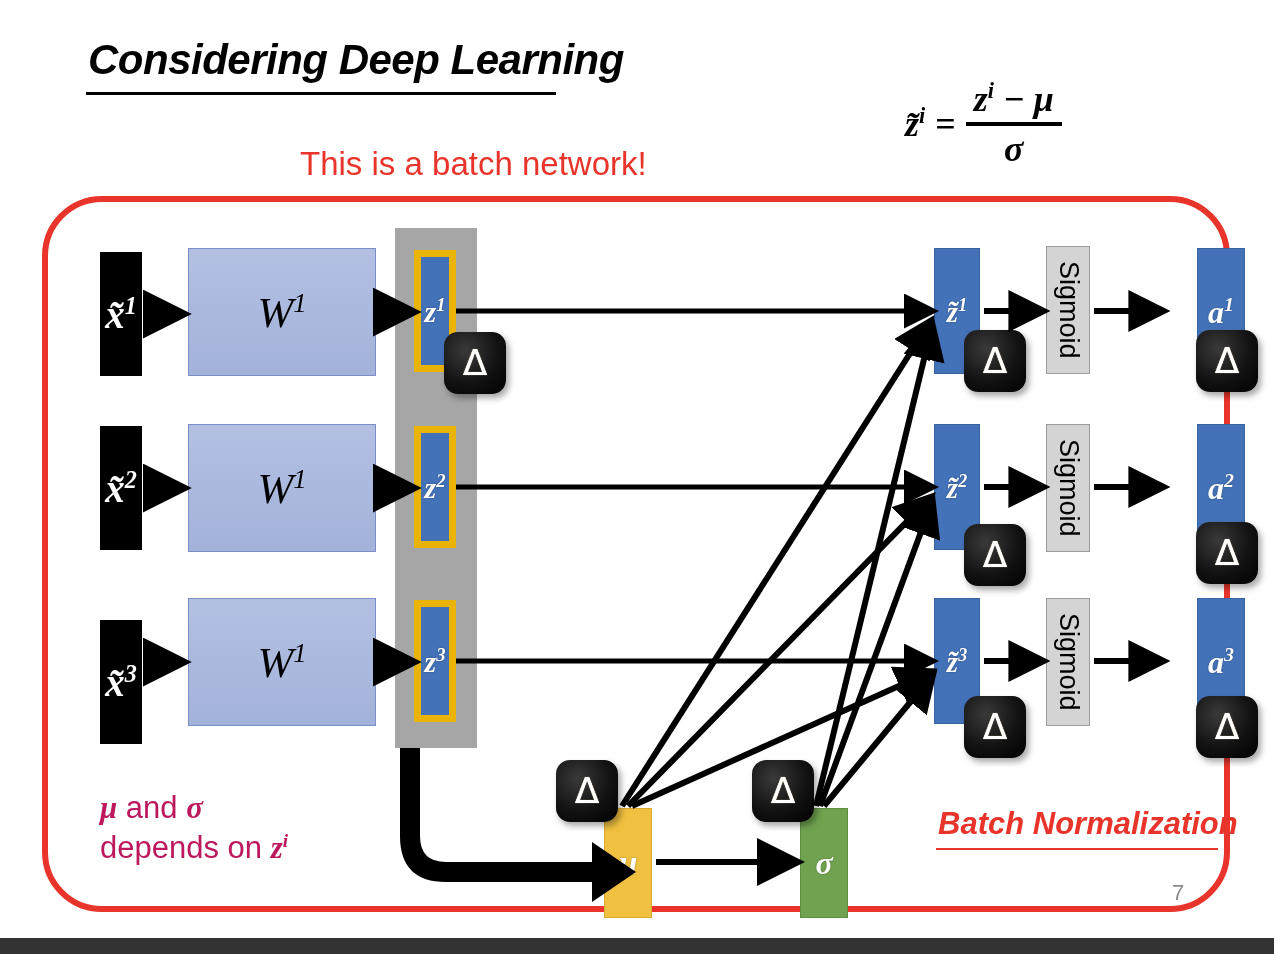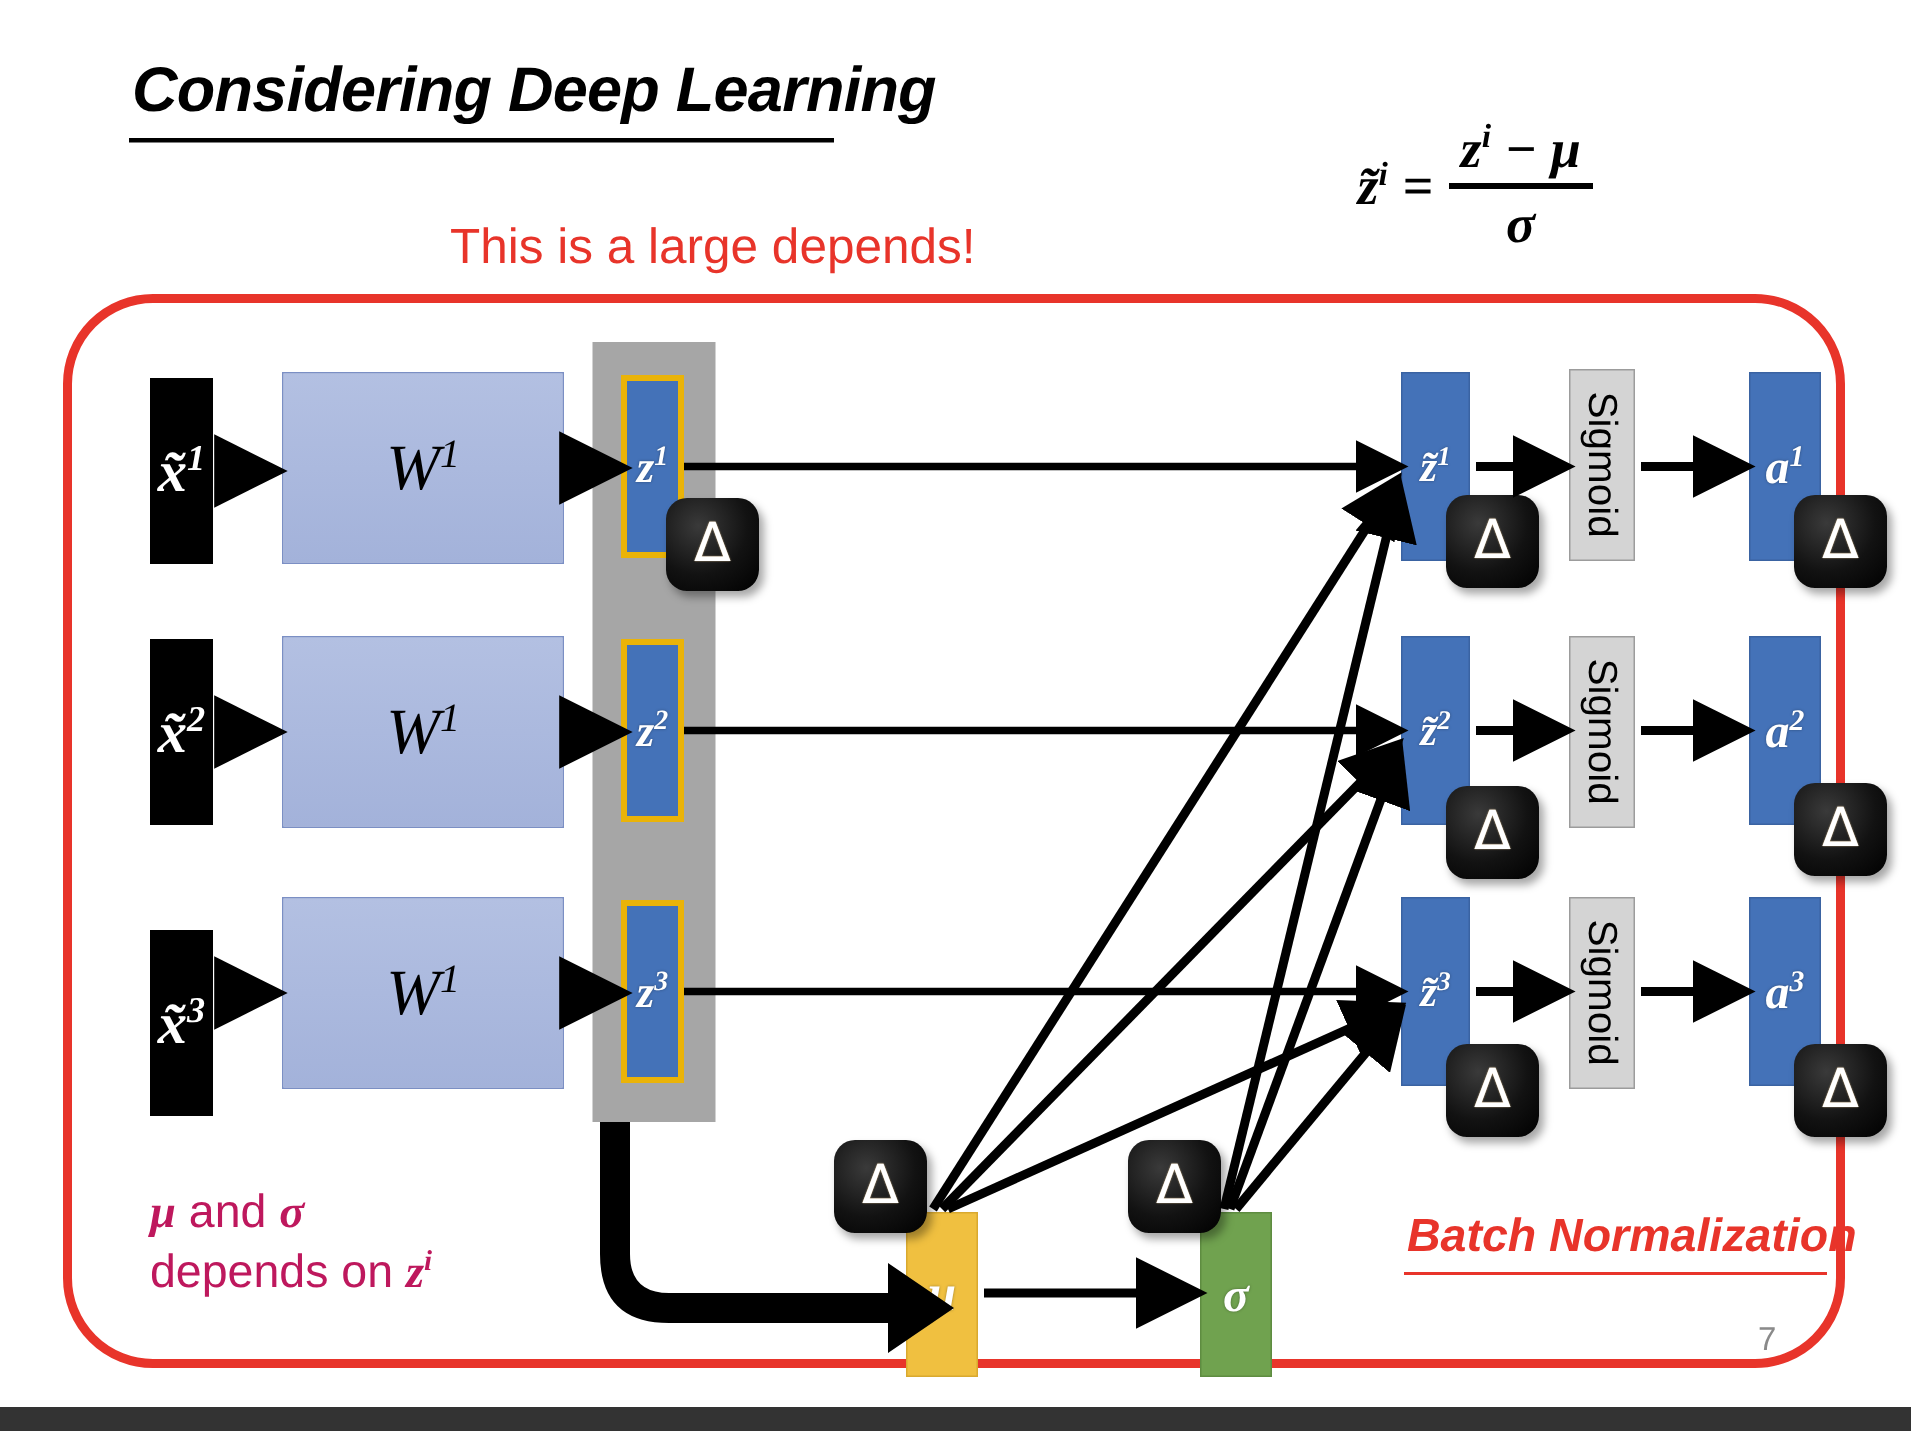--- a/index.html
+++ b/index.html
@@ -62,25 +62,25 @@
   .blk .lbl{
     font-family:"Liberation Serif", serif;
     font-style:italic;font-weight:bold;color:#ffffff;
     text-shadow:0 0 2px rgba(0,0,0,.35);
     line-height:1;white-space:nowrap;
   }
   .x-blk{background:#000000;width:42px;height:124px;}
   .x-blk .lbl{font-size:39px;}
   .w-blk{background:linear-gradient(180deg,#b3c0e2 0%,#a3b2da 100%);border:1px solid #7b8fc4;width:188px;height:128px;}
   .w-blk .lbl{color:#000;text-shadow:none;font-weight:normal;font-size:43px;}
-  .z-blk{background:#4472b8;border:4px solid #eab308;width:42px;height:122px;}
+  .z-blk{background:#4472b8;border:7px solid #eab308;width:42px;height:122px;}
   .z-blk .lbl{font-size:30px;}
   .zt-blk{background:#4472b8;border:1px solid #3a63a2;width:46px;height:126px;}
   .zt-blk .lbl{font-size:29px;}
-  .a-blk{background:#4472b8;border:1px solid #3a63a2;width:48px;height:126px;}
+  .a-blk{background:#4472b8;border:1px solid #3a63a2;width:48px;height:126px;margin-left:31px;}
   .a-blk .lbl{font-size:32px;}
   .mu-blk{background:#f0c040;border:1px solid #d9a92f;width:48px;height:110px;}
   .mu-blk .lbl{font-size:34px;}
   .sg-blk{background:#70a24f;border:1px solid #5e8c41;width:48px;height:110px;}
   .sg-blk .lbl{font-size:32px;}
 
   .sig-blk{
     position:absolute;background:#d4d4d4;border:1px solid #9c9c9c;
     width:44px;height:128px;box-sizing:border-box;
     display:flex;align-items:center;justify-content:center;
@@ -137,21 +137,21 @@
   }
 </style>
 </head>
 <body>
 
 <div id="slide">
 
   <div class="title">Considering Deep Learning</div>
   <div class="title-rule"></div>
 
-  <div class="red-caption">This is a large depends!</div>
+  <div class="red-caption">This is a batch network!</div>
 
   <div class="formula">
     <span class="lhs"><span>z̃</span><span class="sup">i</span></span>
     <span class="eq">=</span>
     <span class="frac">
       <span class="num"><span>z</span><span class="sup">i</span> <span>− μ</span></span>
       <span class="bar"></span>
       <span class="den">σ</span>
     </span>
   </div>

